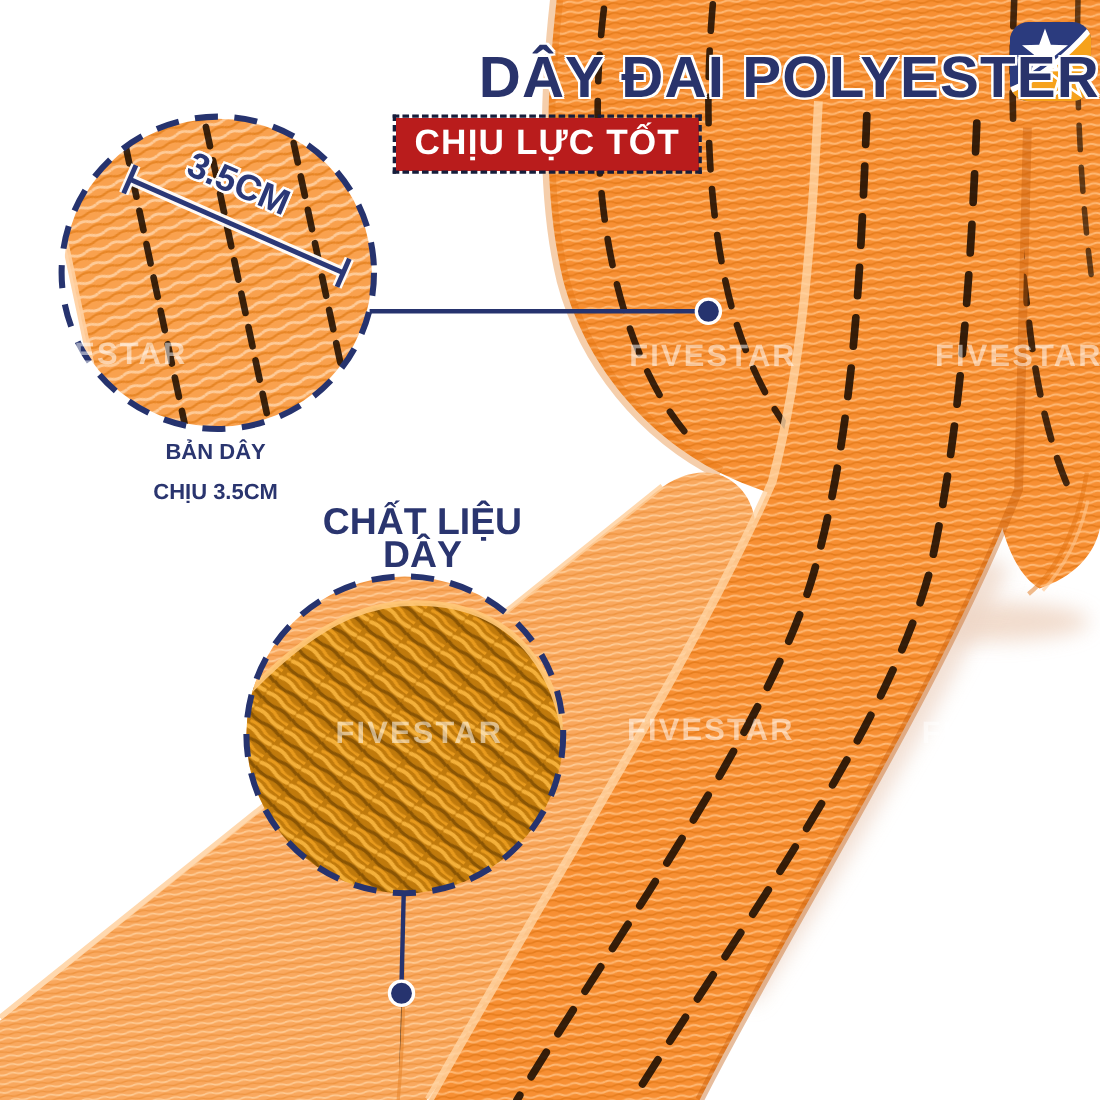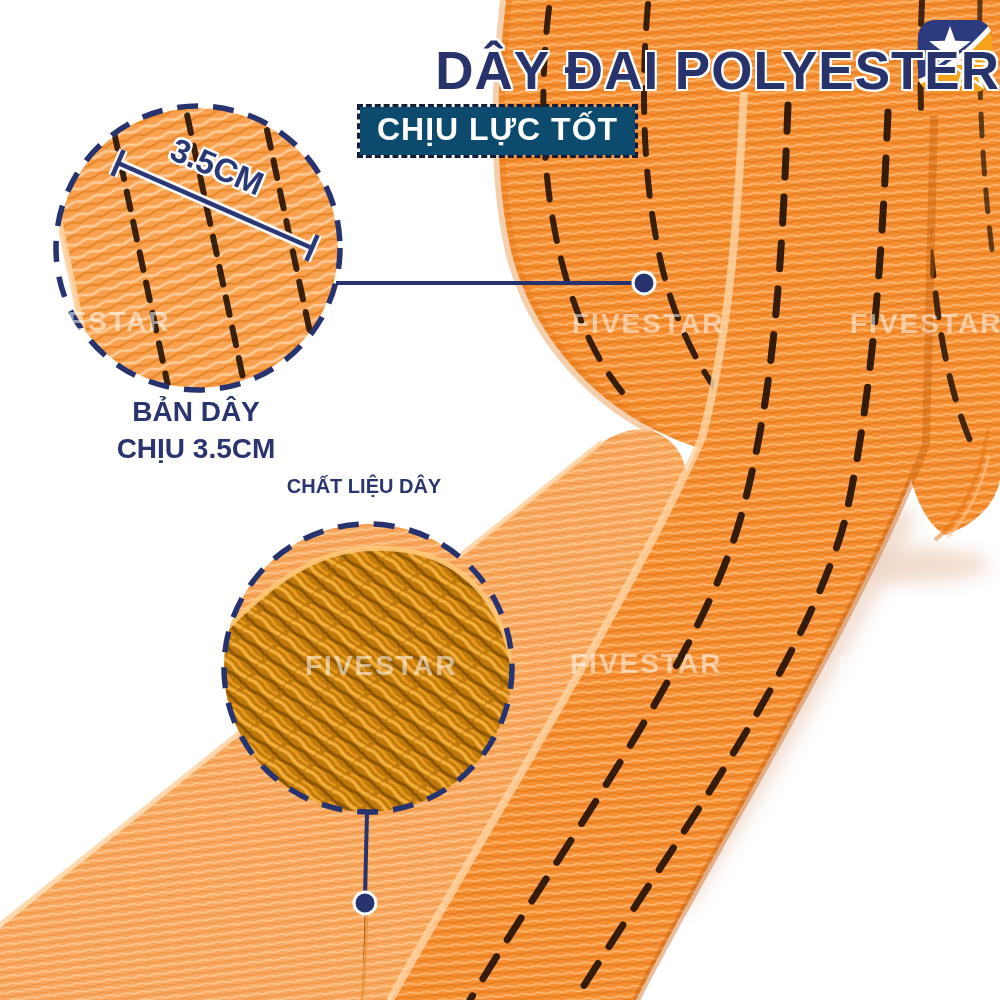--- a/index.html
+++ b/index.html
@@ -5,26 +5,26 @@
   html,body{margin:0;padding:0;background:#fff;}
   #stage{position:relative;width:1000px;height:1000px;overflow:hidden;
          font-family:"Liberation Sans","DejaVu Sans",sans-serif;background:#fff;}
   #scene{position:absolute;left:0;top:0;width:1000px;height:1000px;}
   .ov{position:absolute;margin:0;}
   .title{left:0;top:40px;width:1000px;text-align:right;
          font-size:53px;font-weight:bold;letter-spacing:1px;color:#29336B;
          text-shadow:2px 0 0 #fff,-2px 0 0 #fff,0 2px 0 #fff,0 -2px 0 #fff,
                      2px 2px 0 #fff,-2px -2px 0 #fff,2px -2px 0 #fff,-2px 2px 0 #fff;}
   .badge{left:357px;top:104px;width:281px;height:54px;box-sizing:border-box;
-         background:#0c4a6e;background-clip:padding-box;border:3px dashed #161D3B;
+         background:#b91c1c;background-clip:padding-box;border:3px dashed #161D3B;
          color:#fff;font-size:32px;font-weight:bold;letter-spacing:1px;
          display:flex;align-items:center;justify-content:center;padding-bottom:3px;}
   .lbl{font-weight:bold;color:#2A356F;text-align:center;}
-  .lbl-width{left:70px;top:393px;width:252px;font-size:28px;line-height:37px;}
-  .lbl-mat{left:236px;top:459px;width:256px;font-size:20px;line-height:30px;margin-top:12px;}
+  .lbl-width{left:70px;top:393px;width:252px;font-size:20px;line-height:37px;}
+  .lbl-mat{left:256px;top:459px;width:256px;font-size:34px;line-height:30px;}
   .measure{left:132px;top:148px;width:170px;text-align:center;
            font-size:33px;font-weight:bold;color:#2B3876;
            transform:rotate(23deg);transform-origin:50% 50%;
            text-shadow:2px 0 0 #fff,-2px 0 0 #fff,0 2px 0 #fff,0 -2px 0 #fff,
                        2px 2px 0 #fff,-2px -2px 0 #fff,2px -2px 0 #fff,-2px 2px 0 #fff;}
   .wm{font-size:28px;font-weight:bold;letter-spacing:2px;color:rgba(255,255,255,0.52);
       white-space:nowrap;}
 </style>
 </head>
 <body>

